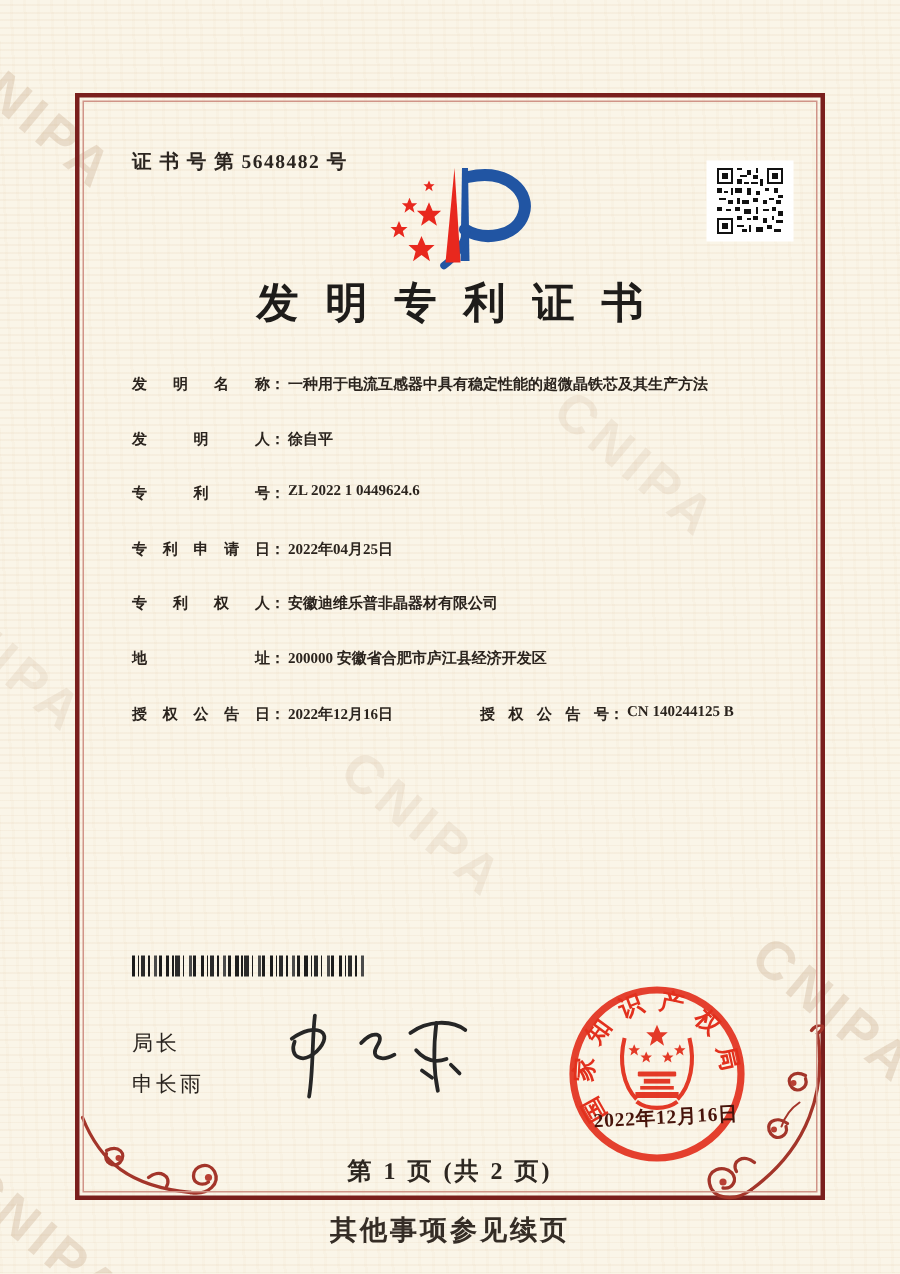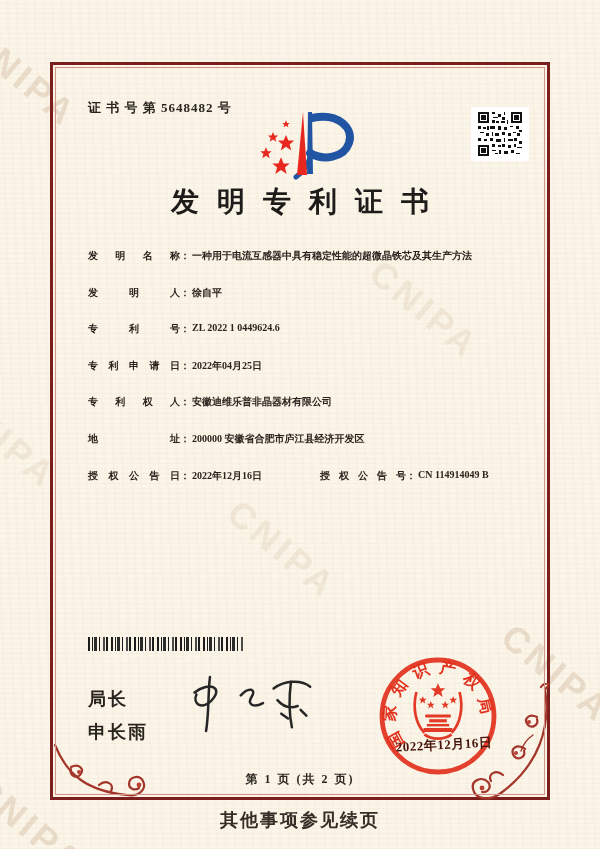--- a/index.html
+++ b/index.html
@@ -66,32 +66,32 @@
   .barcode{
     position:absolute;left:35px;top:572px;width:156px;height:14px;
     background:repeating-linear-gradient(90deg,
       #1c1c1c 0 2px, transparent 2px 4px,
       #1c1c1c 4px 5px, transparent 5px 6px,
       #2a2a2a 6px 9px, transparent 9px 11px,
       #1c1c1c 11px 12px, transparent 12px 15px,
       #4a4a4a 15px 17px, transparent 17px 18px,
       #1c1c1c 18px 20px, transparent 20px 23px);
   }
-  .director{position:absolute;left:35px;top:622px;font-size:18px;font-weight:700;color:#2a241f;}
+  .director{position:absolute;left:35px;top:622px;font-size:14px;font-weight:400;color:#2a241f;}
   .director div{margin-bottom:9px;letter-spacing:2px;}
   .signature{position:absolute;left:128px;top:606px;}
   .seal{position:absolute;left:321px;top:587px;width:128px;height:128px;}
   .seal-date{
     position:absolute;left:316px;top:671px;width:150px;
     font-size:13px;font-weight:700;color:#47140b;letter-spacing:0.5px;
     transform:rotate(-3deg);text-align:center;
   }
   .pagenum{
     position:absolute;left:0;right:0;top:706px;text-align:center;
-    font-size:12px;color:#2d2721;font-weight:600;letter-spacing:2px;
+    font-size:16px;color:#2d2721;font-weight:600;letter-spacing:2px;
   }
   .note{
     position:absolute;left:0;right:0;top:808px;text-align:center;
     font-size:18px;color:#352d26;font-weight:700;letter-spacing:2px;
   }
   .corner{position:absolute;pointer-events:none;}
   .corner.br{right:-6px;bottom:-8px;}
   .corner.bl{left:-6px;bottom:-8px;transform:scaleX(-1);}
 </style>
 </head>
@@ -226,21 +226,21 @@
           <span class="fcolon">：</span>
         <span class="fvalue">200000 安徽省合肥市庐江县经济开发区</span>
       </div>
       <div class="frow">
         <span class="flabel">授权公告日</span>
           <span class="fcolon">：</span>
         <span class="fvalue fixed">2022年12月16日</span>
         <span class="pair2">
           <span class="flabel">授权公告号</span>
             <span class="fcolon">：</span>
-          <span class="fvalue">CN 114914049 B</span>
+          <span class="fvalue">CN 140244125 B</span>
         </span>
       </div>
     </div>
 
     <div class="bodytext">
     </div>
 
     <div class="barcode"></div>
 
     <div class="director">

